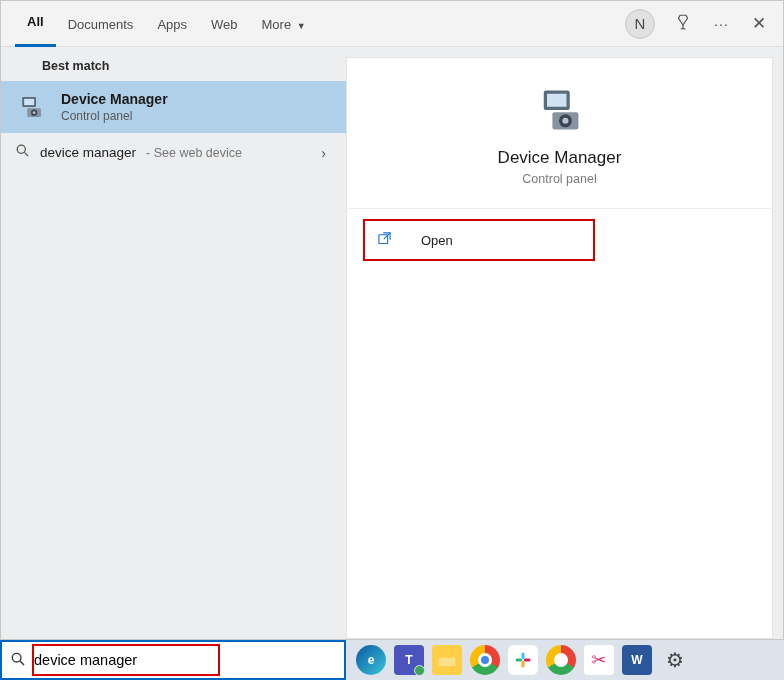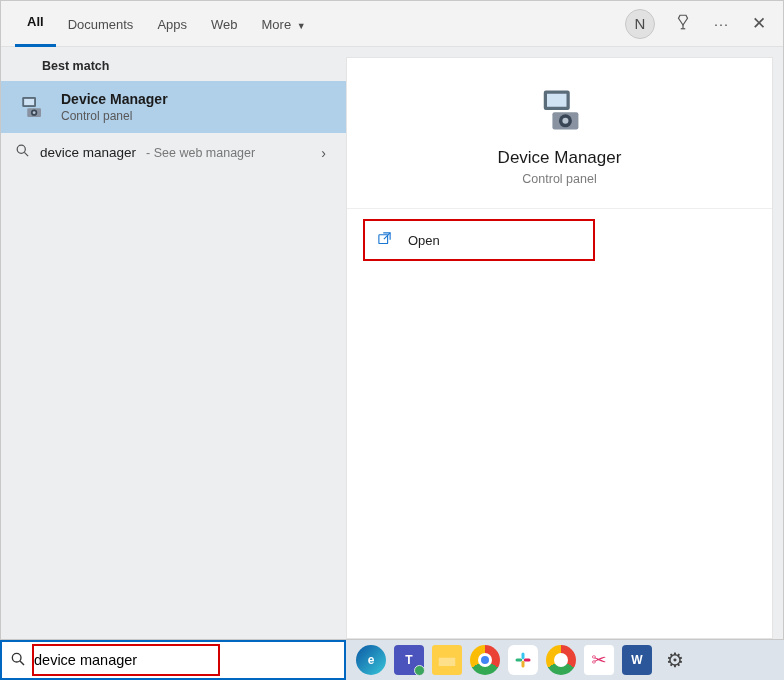--- a/index.html
+++ b/index.html
@@ -48,21 +48,21 @@
     display: flex; flex-direction: column; align-items: stretch;
   }
   .preview-top { padding: 26px 0 22px; text-align: center; border-bottom: 1px solid #eee; }
   .big-icon { margin: 0 auto 12px; width: 52px; height: 52px; }
   .big-icon svg { width: 52px; height: 52px; }
   .preview-title { font-size: 17px; color: #1a1a1a; margin-bottom: 4px; }
   .preview-sub { font-size: 12.5px; color: #7b7b7b; }
 
   .preview-actions { padding: 10px 16px; }
   .action-row {
-    display: flex; align-items: center; gap: 16px;
+    display: flex; align-items: center; gap: 29px;
     padding: 10px 12px; font-size: 13px; color: #222; cursor: pointer;
     border: 2px solid #d40000; width: 232px;
   }
   .open-icon { color: #1976d2; font-size: 14px; }
 
   
   .taskbar {
     position: absolute; left: 0; bottom: 0; width: 784px; height: 40px;
     background: #dce3ea; display: flex; align-items: center;
   }
@@ -141,21 +141,21 @@
       </div>
 
       <div class="web-row">
         <span class="mag">
           <svg width="15" height="15" viewBox="0 0 24 24" fill="none" stroke="#555" stroke-width="2">
               <circle cx="10" cy="10" r="6.5"></circle>
               <line x1="15" y1="15" x2="21" y2="21"></line>
             </svg>
         </span>
         <span class="q">device manager</span>
-        <span class="hint">- See web manager</span>
+        <span class="hint">- See web device</span>
         <span class="chev-r">›</span>
       </div>
     </div>
 
     <div class="right-col">
       <div class="preview-card">
         <div class="preview-top">
           <div class="big-icon">
             <svg viewBox="0 0 48 48">
                 <rect x="9" y="6" width="24" height="18" rx="2" fill="#5a6b7a"></rect>

